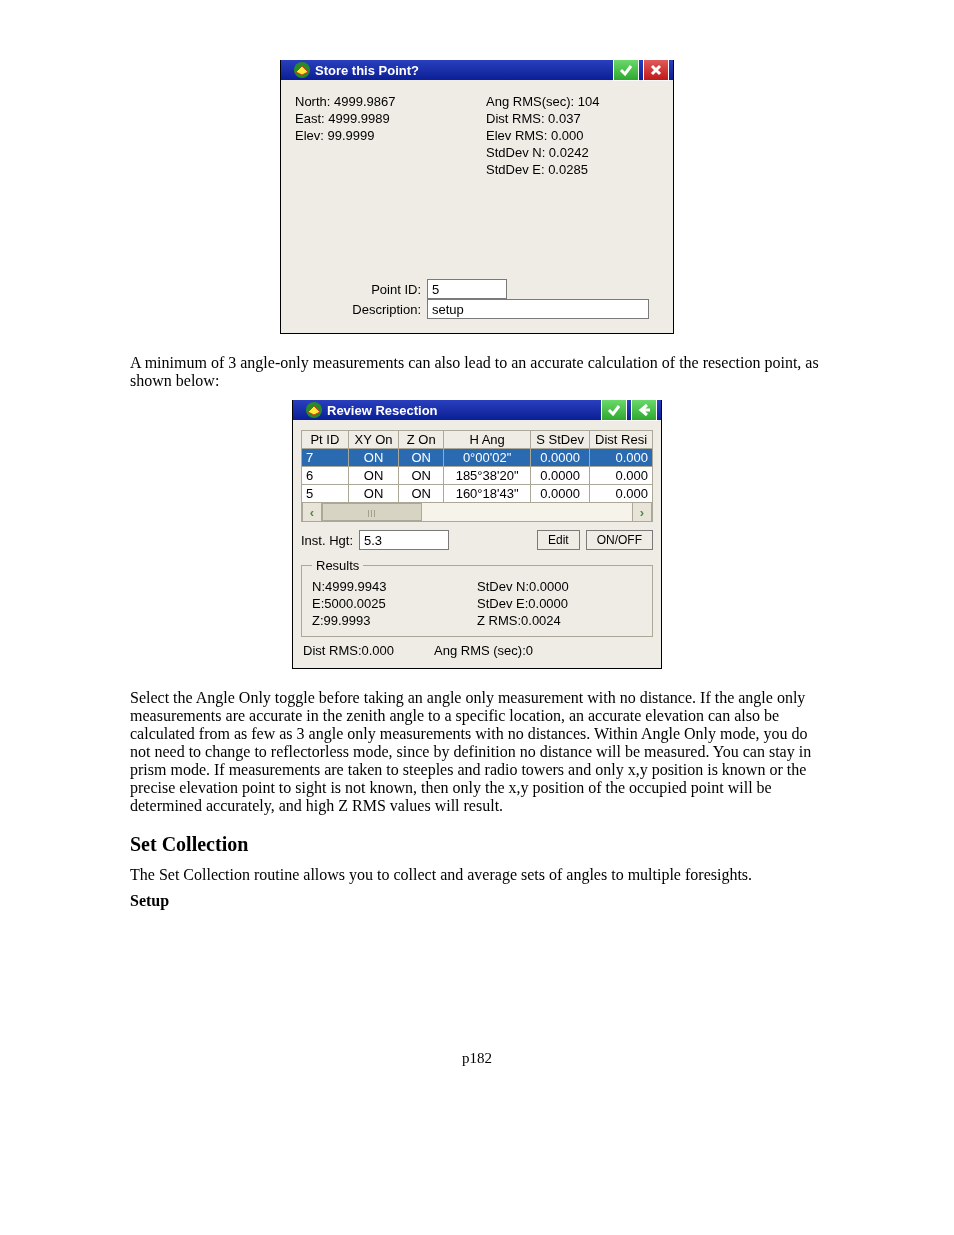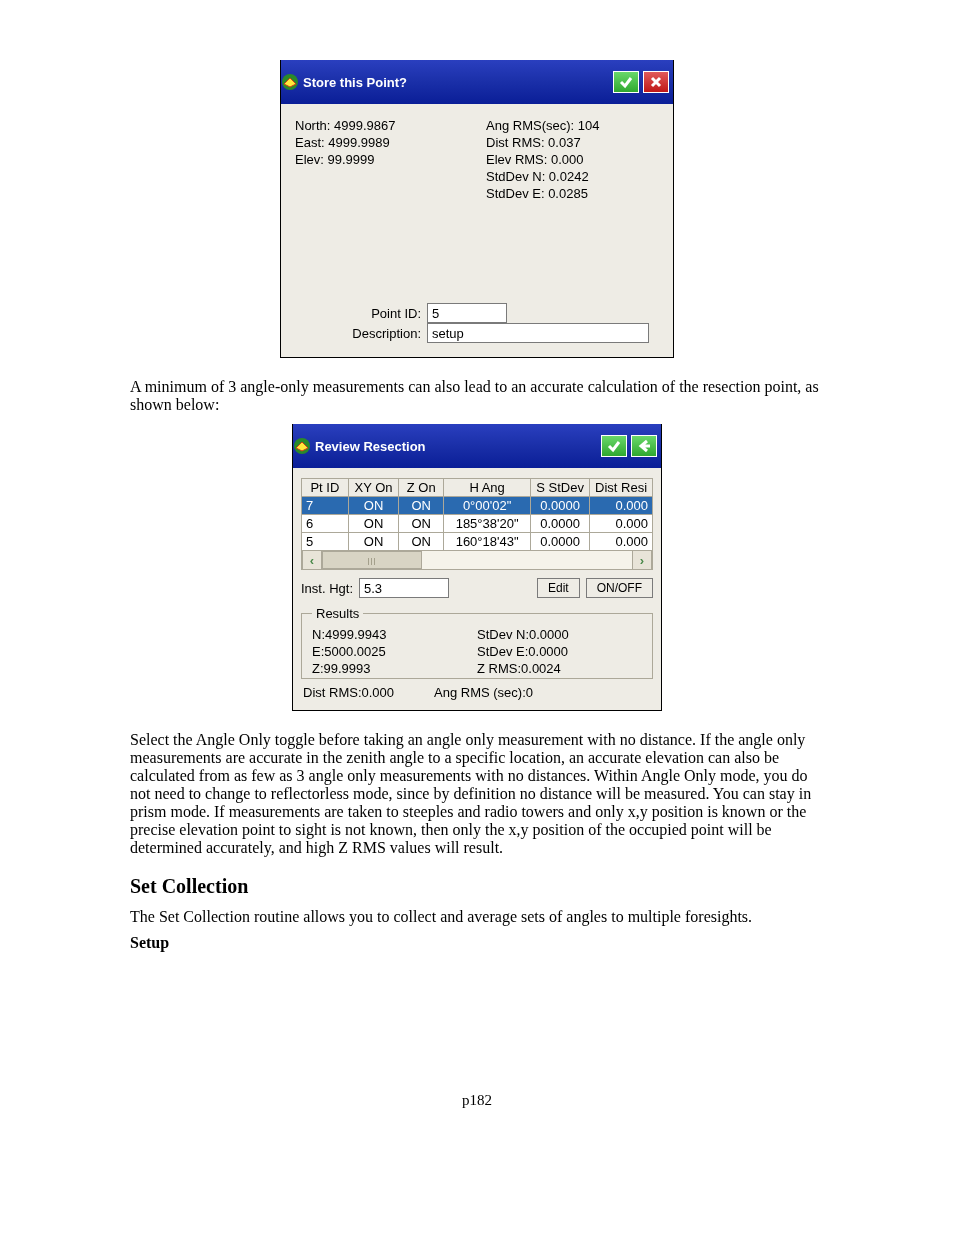--- a/index.html
+++ b/index.html
@@ -25,24 +25,24 @@
     border: 1px solid #000;
     border-top: none;
     box-sizing: border-box;
   }
   .dialog.d1 { width: 394px; }
   .dialog.d2 { width: 370px; }
   .titlebar {
     background: linear-gradient(to bottom, #2a3fbf 0%, #1a2fa8 50%, #0a1e97 100%);
     color: #fff;
     font-weight: bold;
-    height: 44px;
+    height: 20px;
     display: flex;
     align-items: center;
-    padding: 0 4px 0 0;
+    padding: 0 4px 0 12px;
   }
   .titlebar .logo {
     width: 18px; height: 18px;
     margin-right: 4px;
     position: relative;
   }
   .titlebar .logo svg { display:block; }
   .titlebar .title-text { flex: 1; }
   .title-btn {
     width: 26px; height: 22px;
@@ -139,21 +139,21 @@
   .inst-row .btn{
     border:1px solid #7a7a7a;
     background:#eeece5;
     padding:2px 10px;
     font-family:Tahoma, Verdana, sans-serif;
     font-size:12px;
   }
   fieldset.results{
     border:1px solid #aca899;
     margin:8px 0 6px 0;
-    padding:6px 10px 2px 10px;
+    padding:6px 10px 8px 10px;
   }
   fieldset.results legend{ padding:0 4px; }
   .res-grid{
     display:grid;
     grid-template-columns: 1fr 1fr;
     row-gap:2px;
   }
   .bottom-line{
     display:flex;
     gap:40px;

